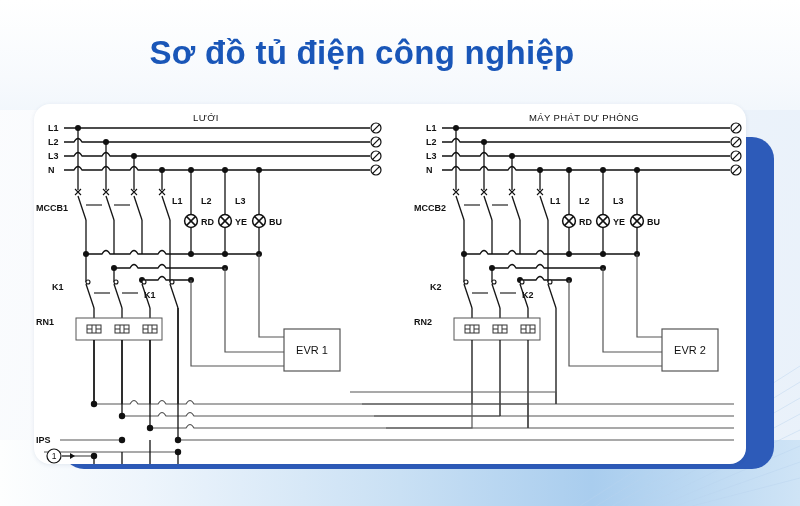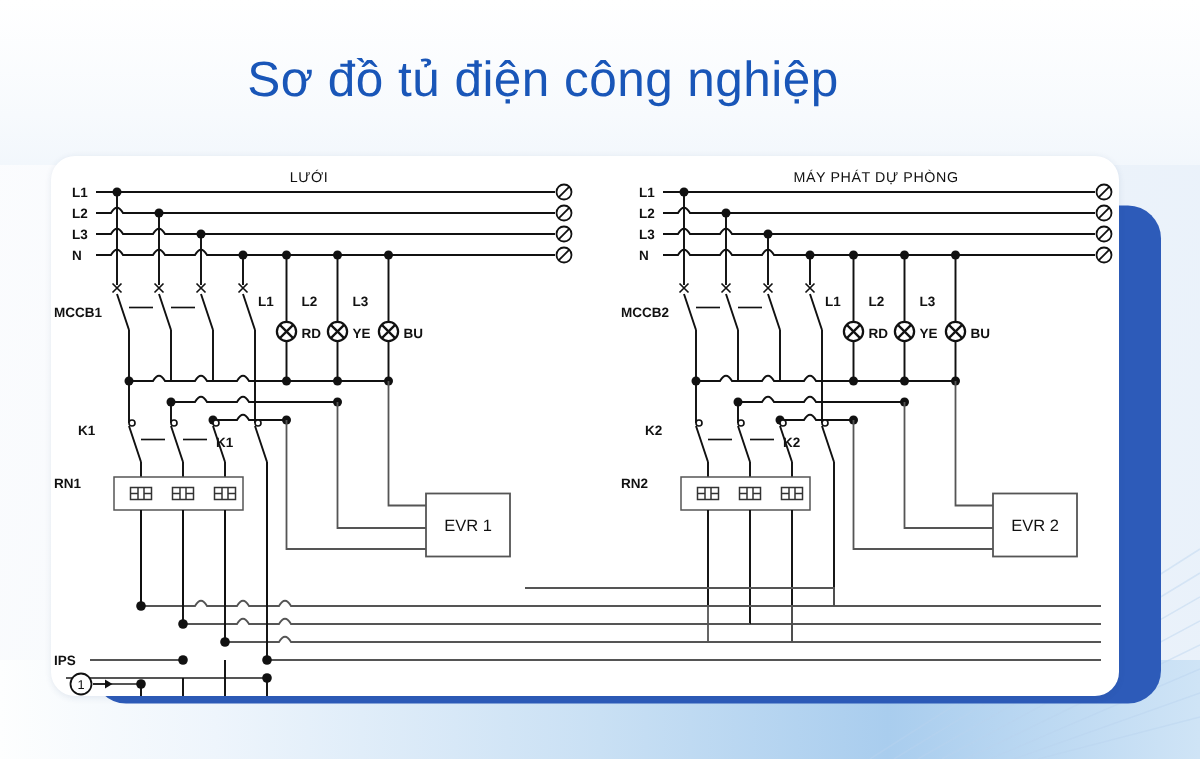--- a/index.html
+++ b/index.html
@@ -35,21 +35,21 @@
   .white-card{
     position:absolute;left:34px;top:104px;width:712px;height:360px;
     background:#ffffff;border-radius:16px;
     box-shadow:0 1px 4px rgba(40,70,120,.10);
   }
 
   
   .title{
     position:absolute;left:0;top:34px;width:724px;
     text-align:center;
-    font-size:33px;font-weight:normal;color:#1956b8;
+    font-size:33px;font-weight:bold;color:#1956b8;
     letter-spacing:.3px;
   }
 
   
   #schematic{position:absolute;left:34px;top:104px;}
 
   .sv-label{font-family:"Liberation Sans",sans-serif;font-size:8.5px;fill:#111;}
   .sv-label-b{font-family:"Liberation Sans",sans-serif;font-size:9px;font-weight:bold;fill:#111;}
   .sv-head{font-family:"Liberation Sans",sans-serif;font-size:9.5px;fill:#111;letter-spacing:.4px;}
   .sv-box{font-family:"Liberation Sans",sans-serif;font-size:11px;fill:#111;}

